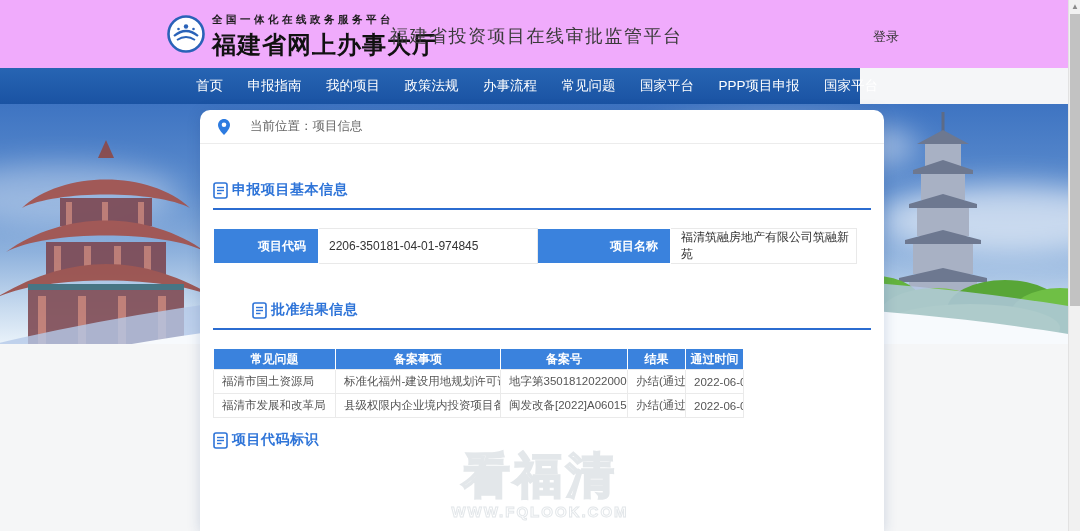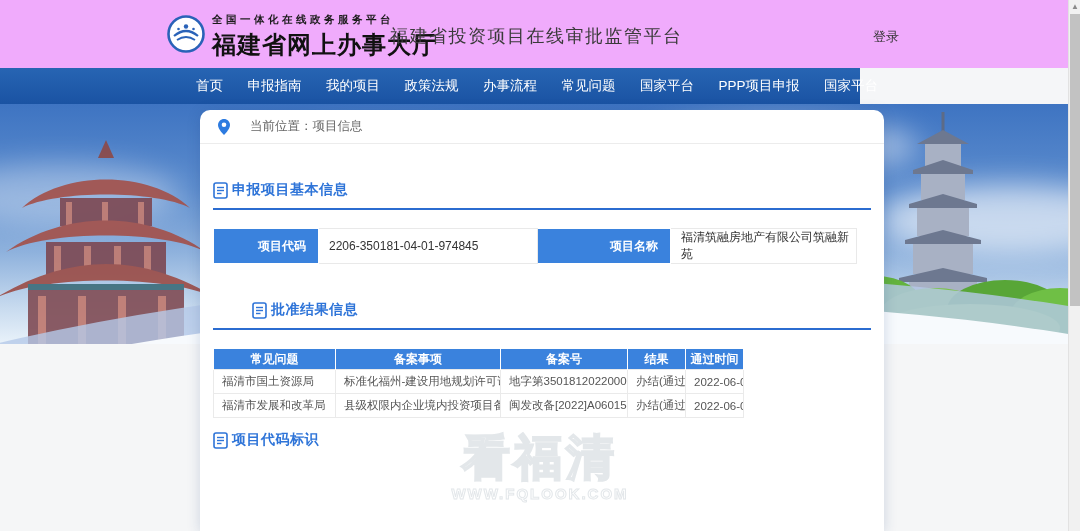--- a/index.html
+++ b/index.html
@@ -61,21 +61,21 @@
   .t1 .val{color:#333;text-align:left;padding-left:10px;border:1px solid #e9e9e9;background:#fff;}
   .t1 .blank{border:none;}
 
   .t2{margin:18px 0 0 13px;width:530px;}
   .t2 th{background:#3a82dd;color:#fff;font-size:12px;font-weight:bold;height:21px;
          border:1px solid #fff;border-bottom:none;text-align:center;padding:0 4px;}
   .t2 td{height:24px;font-size:11.5px;color:#555;border:1px solid #eaeaea;background:#fff;
          padding:0 8px;text-align:left;white-space:nowrap;overflow:hidden;}
 
   
-  .watermark{position:absolute;left:390px;top:433px;width:300px;text-align:center;z-index:6;
+  .watermark{position:absolute;left:390px;top:451px;width:300px;text-align:center;z-index:6;
              pointer-events:none;}
   .wm1{font-size:48px;font-weight:bold;letter-spacing:4px;color:rgba(255,255,255,.25);
        -webkit-text-stroke:2px #e3e7ea;line-height:1.05;}
   .wm2{font-size:15px;font-weight:bold;letter-spacing:2px;color:rgba(255,255,255,.25);
        -webkit-text-stroke:1px #e3e7ea;margin-top:2px;}
 
   
   .scrollbar{position:absolute;right:0;top:0;width:12px;height:531px;background:#f1f1f1;
              border-left:1px solid #e2e2e2;z-index:20;}
   .sb-arrow{position:absolute;left:0;top:0;width:12px;height:13px;color:#8a8a8a;font-size:8px;

